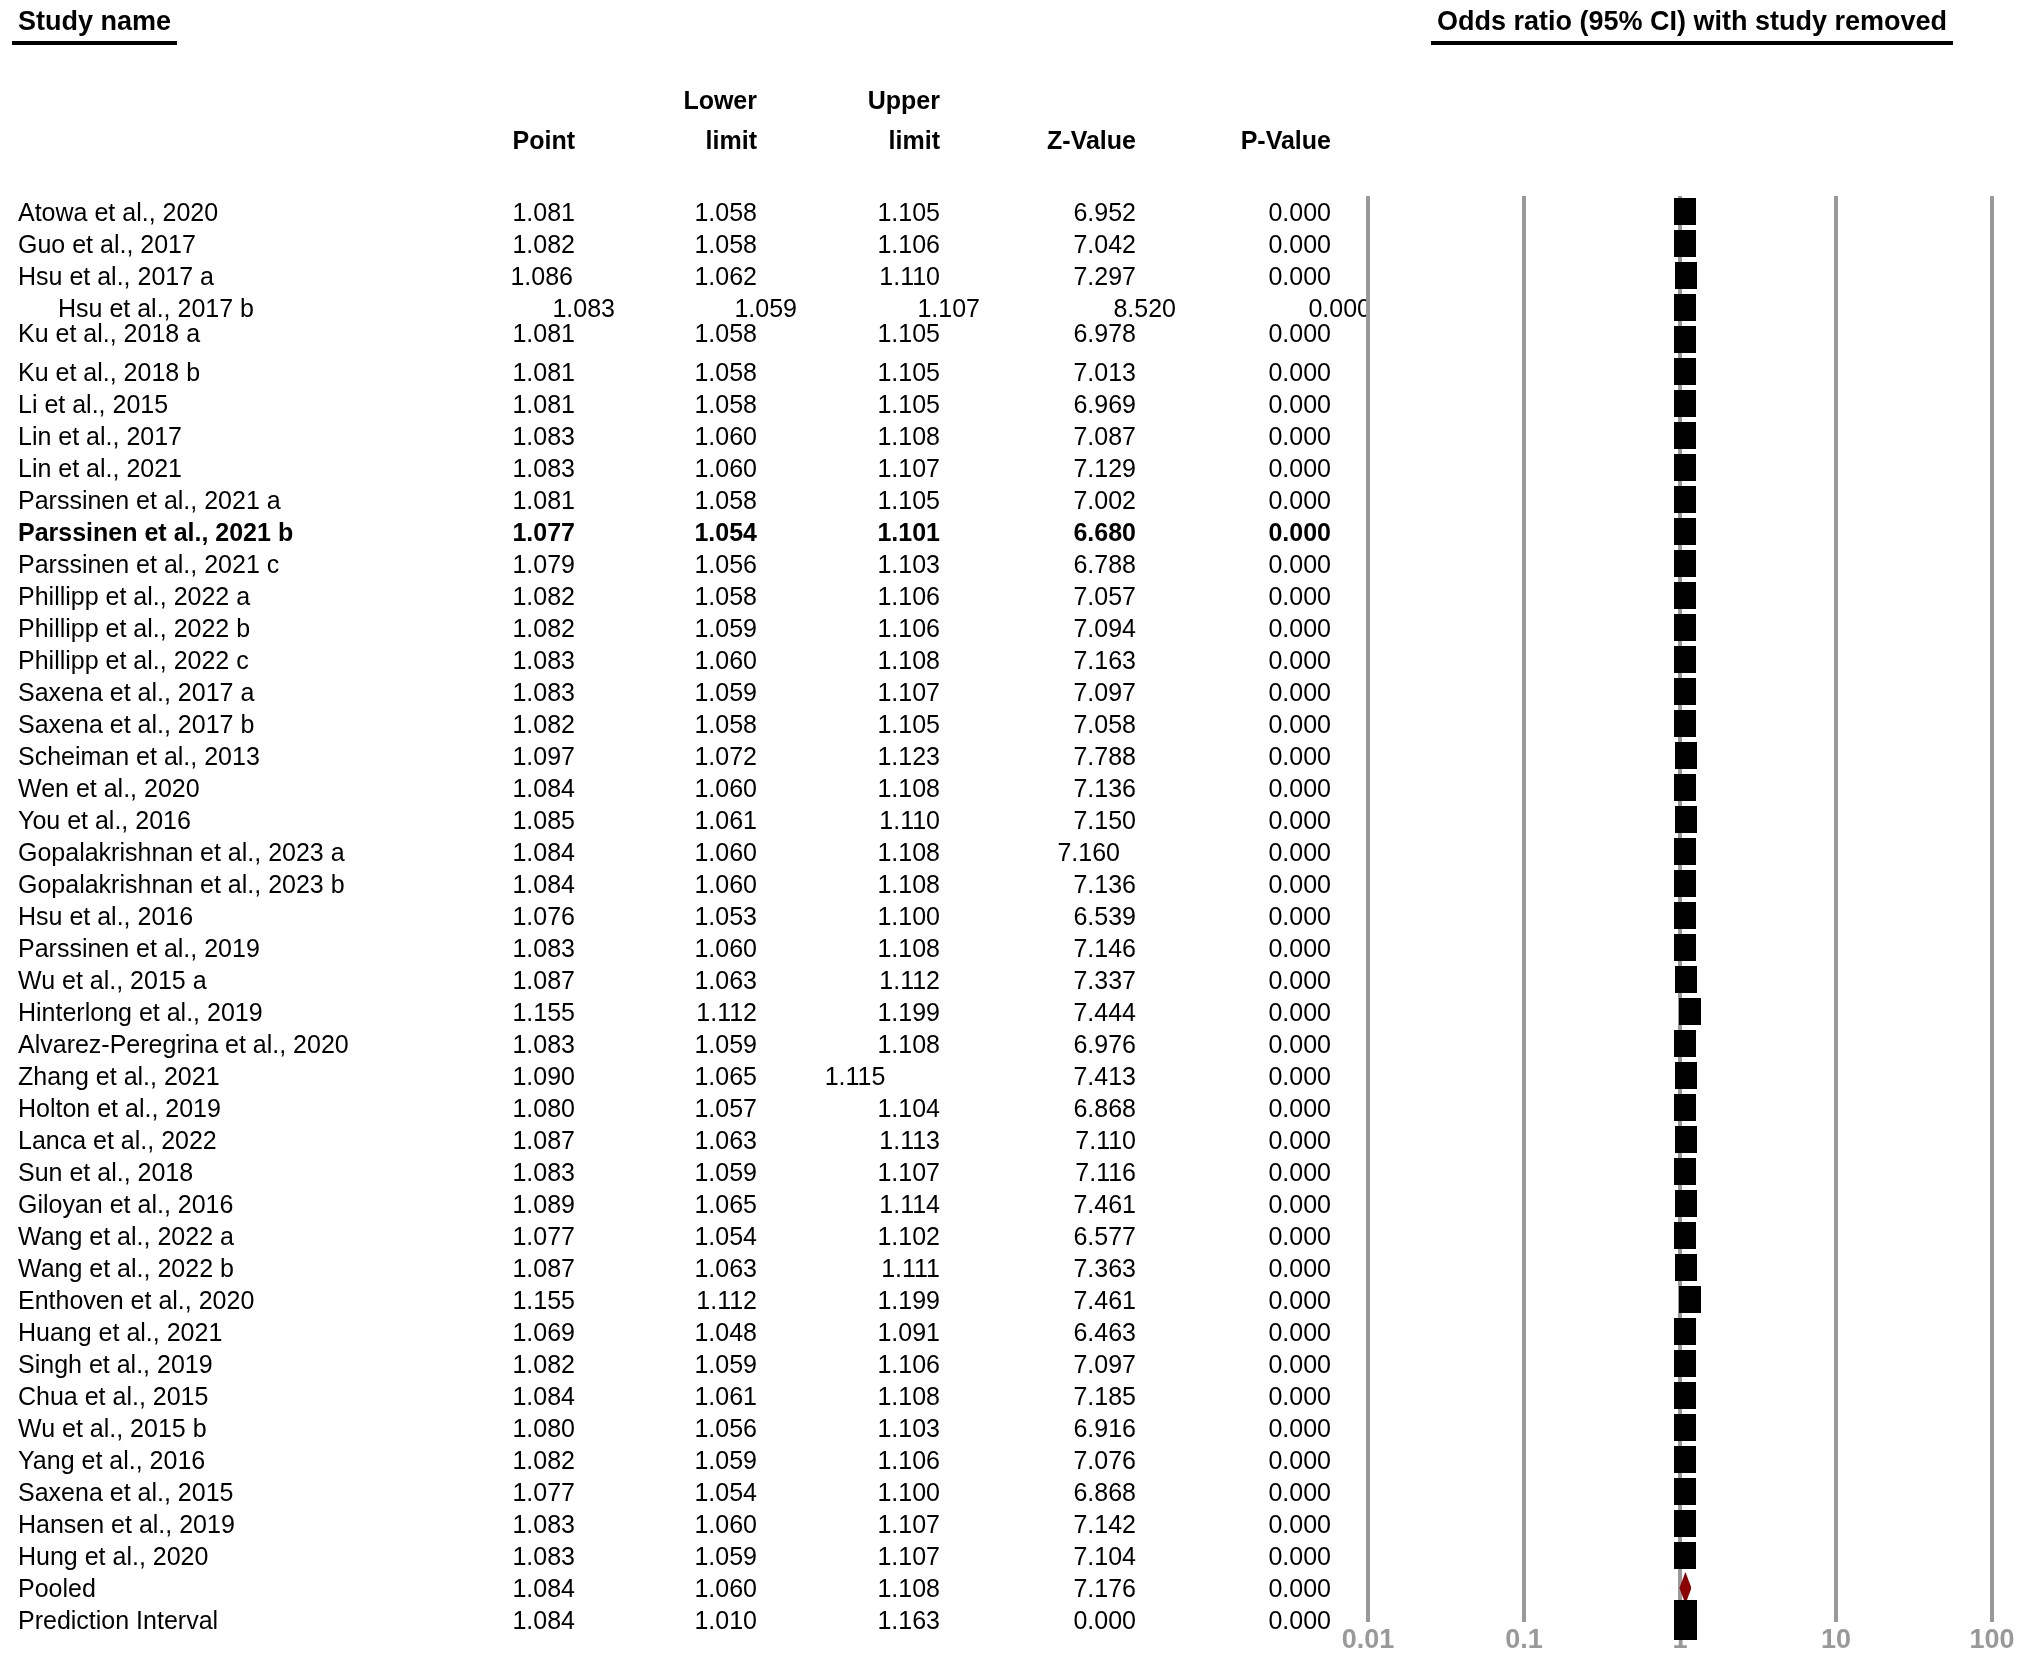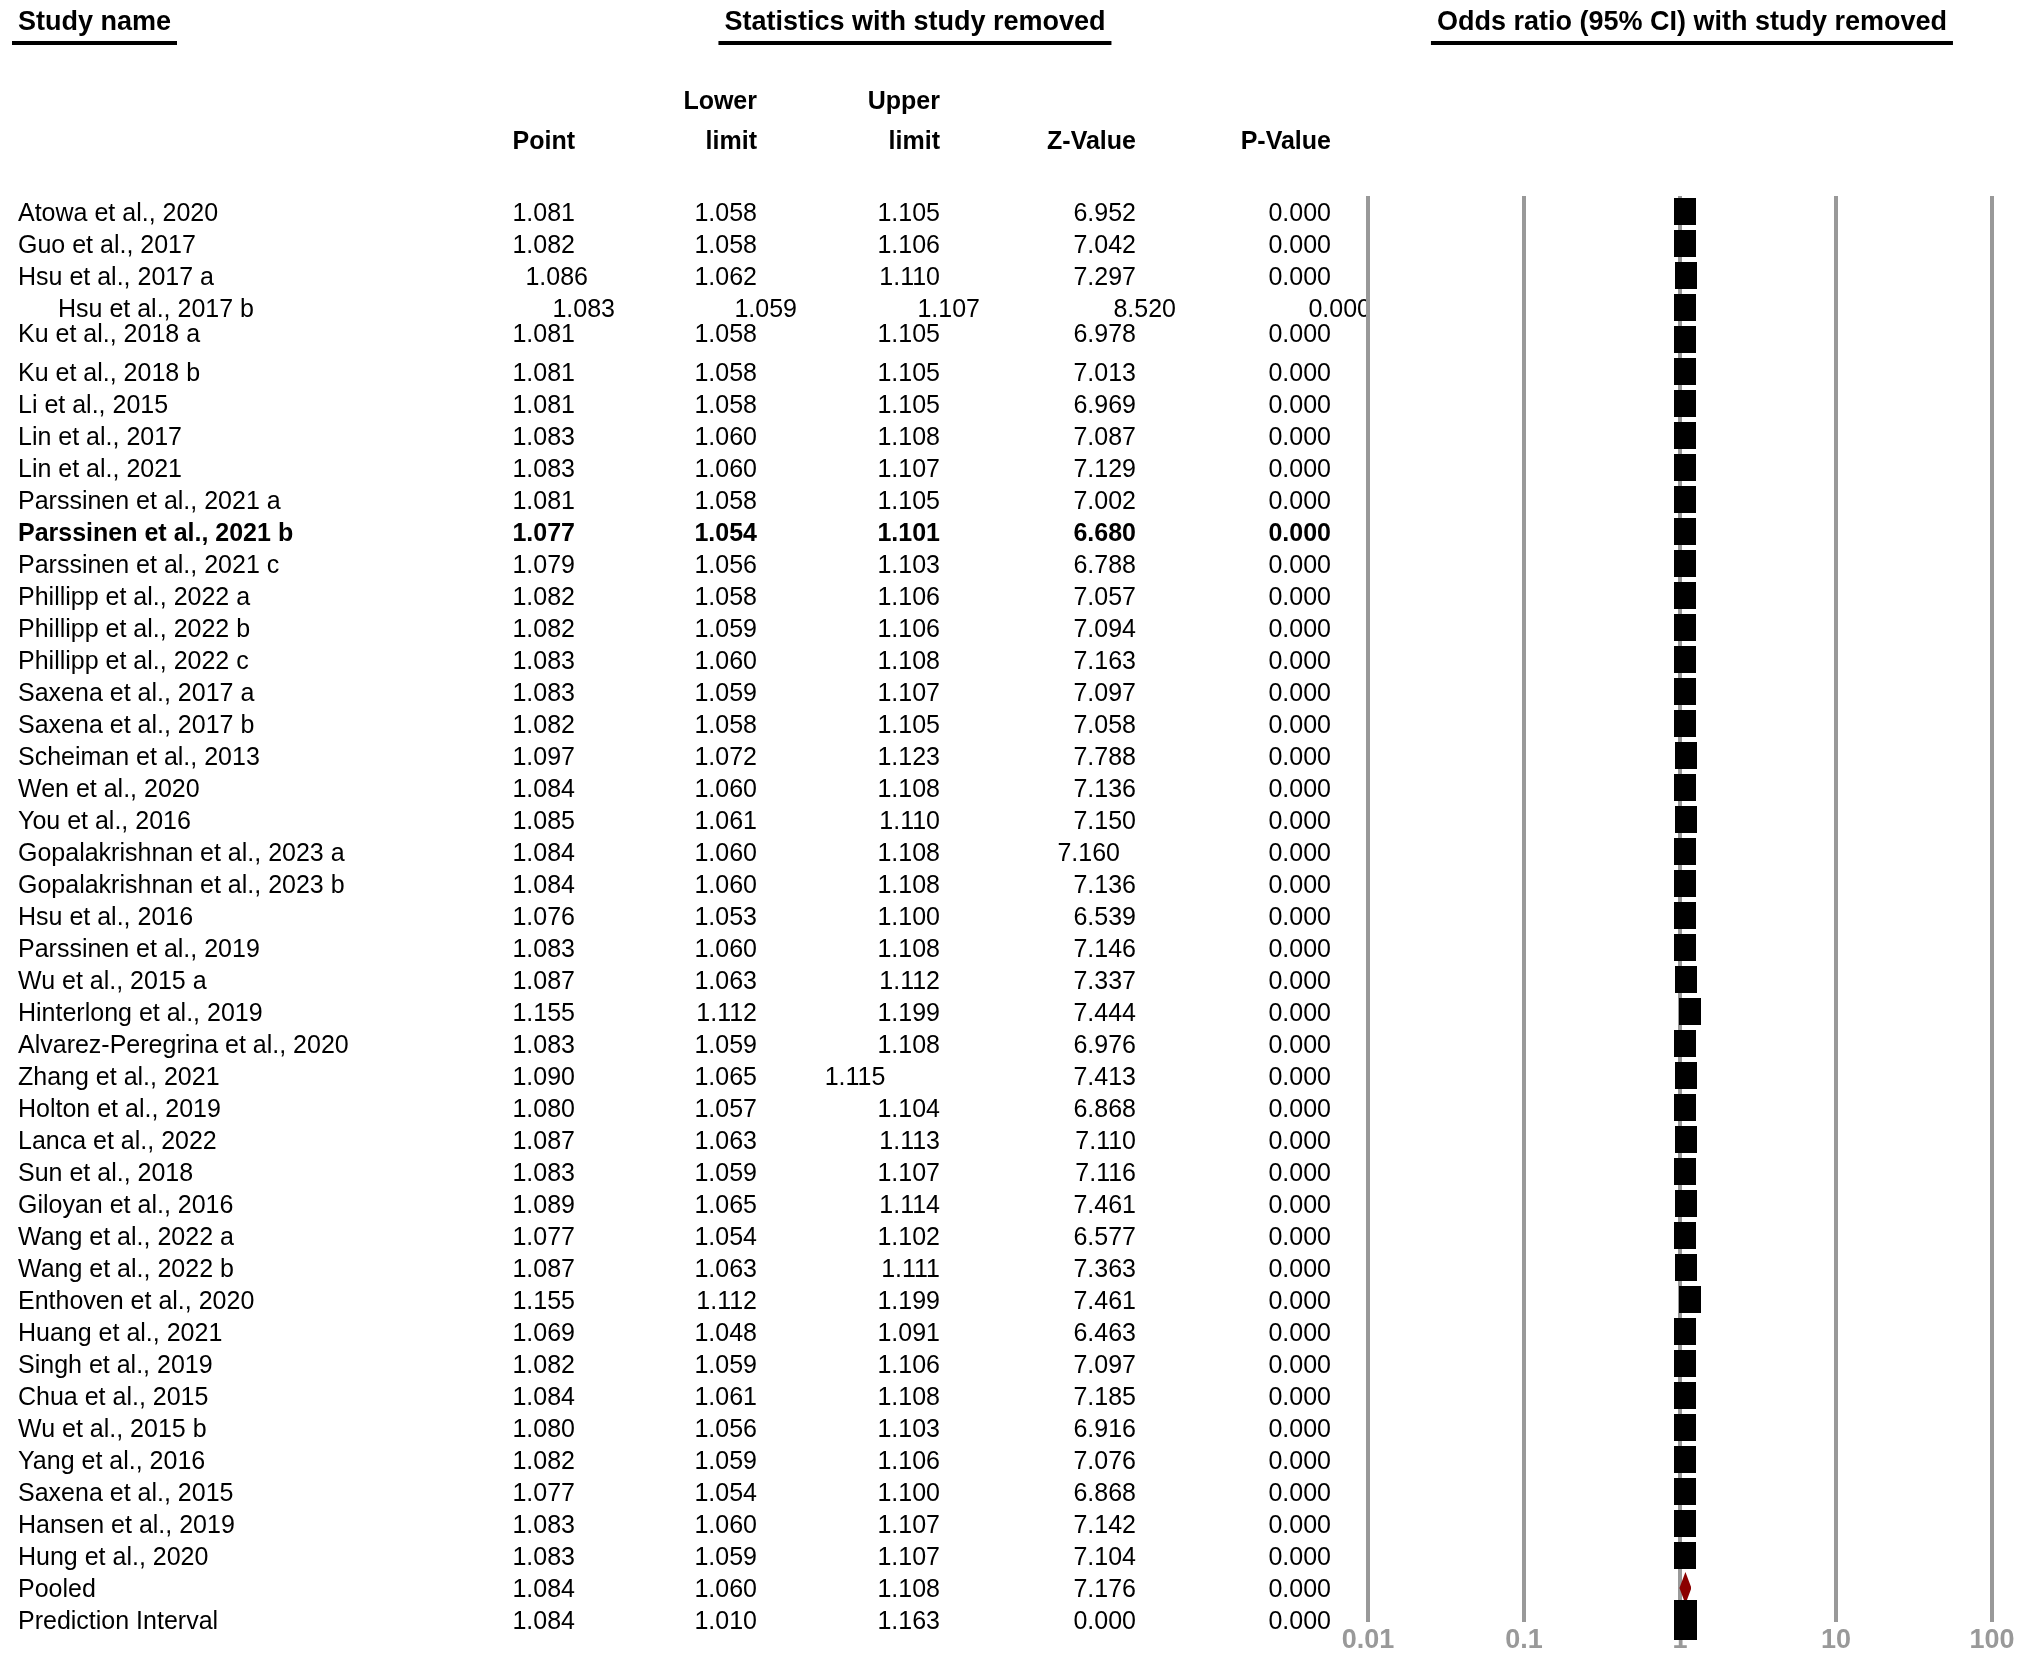--- a/index.html
+++ b/index.html
@@ -39,21 +39,20 @@
   .marker-square{position:absolute;}
   .marker-diamond{position:absolute;}
   .marker-rect{position:absolute;}
 </style>
 </head>
 <body>
 
 <div class="canvas">
 
   <div class="group-header gh-left">Study name</div>
-  <div class="group-header gh-center">Statistics with study removed</div>
   <div class="group-header gh-right">Odds ratio (95% CI) with study removed</div>
 
   <div class="colhead" style="left:587px;top:84px;">Lower</div>
   <div class="colhead" style="left:770px;top:84px;">Upper</div>
 
   <div class="colhead" style="left:405px;top:124px;">Point</div>
   <div class="colhead" style="left:587px;top:124px;">limit</div>
   <div class="colhead" style="left:770px;top:124px;">limit</div>
   <div class="colhead" style="left:966px;top:124px;">Z-Value</div>
   <div class="colhead" style="left:1161px;top:124px;">P-Value</div>
@@ -70,21 +69,21 @@
       <div class="trow" style="top: 228px;">
         <span class="study">Guo et al., 2017</span>
         <span class="num" style="left: 405px;">1.082</span>
         <span class="num" style="left: 587px;">1.058</span>
         <span class="num" style="left: 770px;">1.106</span>
         <span class="num" style="left: 966px;">7.042</span>
         <span class="num" style="left: 1161px;">0.000</span>
       </div>
       <div class="trow" style="top: 260px;">
         <span class="study">Hsu et al., 2017 a</span>
-        <span class="num" style="left: 418px;">1.086</span>
+        <span class="num" style="left: 403px;">1.086</span>
         <span class="num" style="left: 587px;">1.062</span>
         <span class="num" style="left: 770px;">1.110</span>
         <span class="num" style="left: 966px;">7.297</span>
         <span class="num" style="left: 1161px;">0.000</span>
       </div>
       <div class="trow" style="top: 292px; margin-left: 40px;">
         <span class="study">Hsu et al., 2017 b</span>
         <span class="num" style="left: 405px;">1.083</span>
         <span class="num" style="left: 587px;">1.059</span>
         <span class="num" style="left: 770px;">1.107</span>

